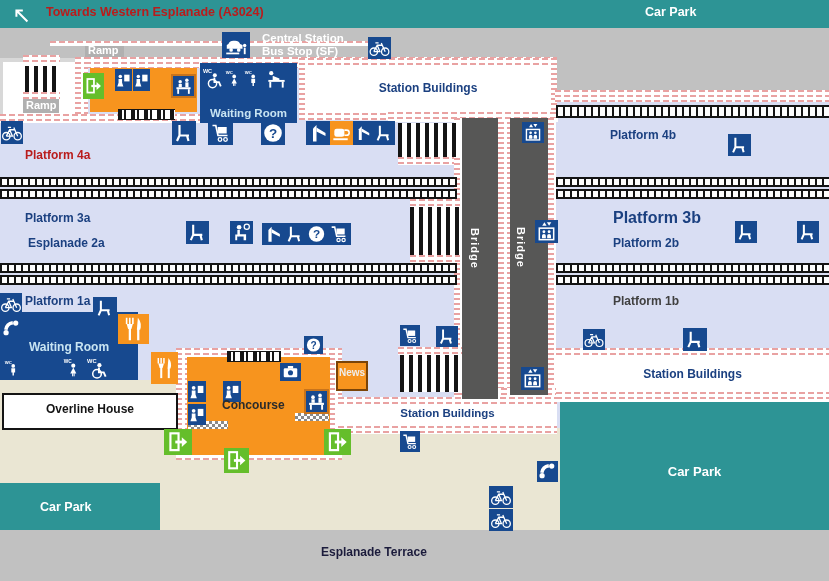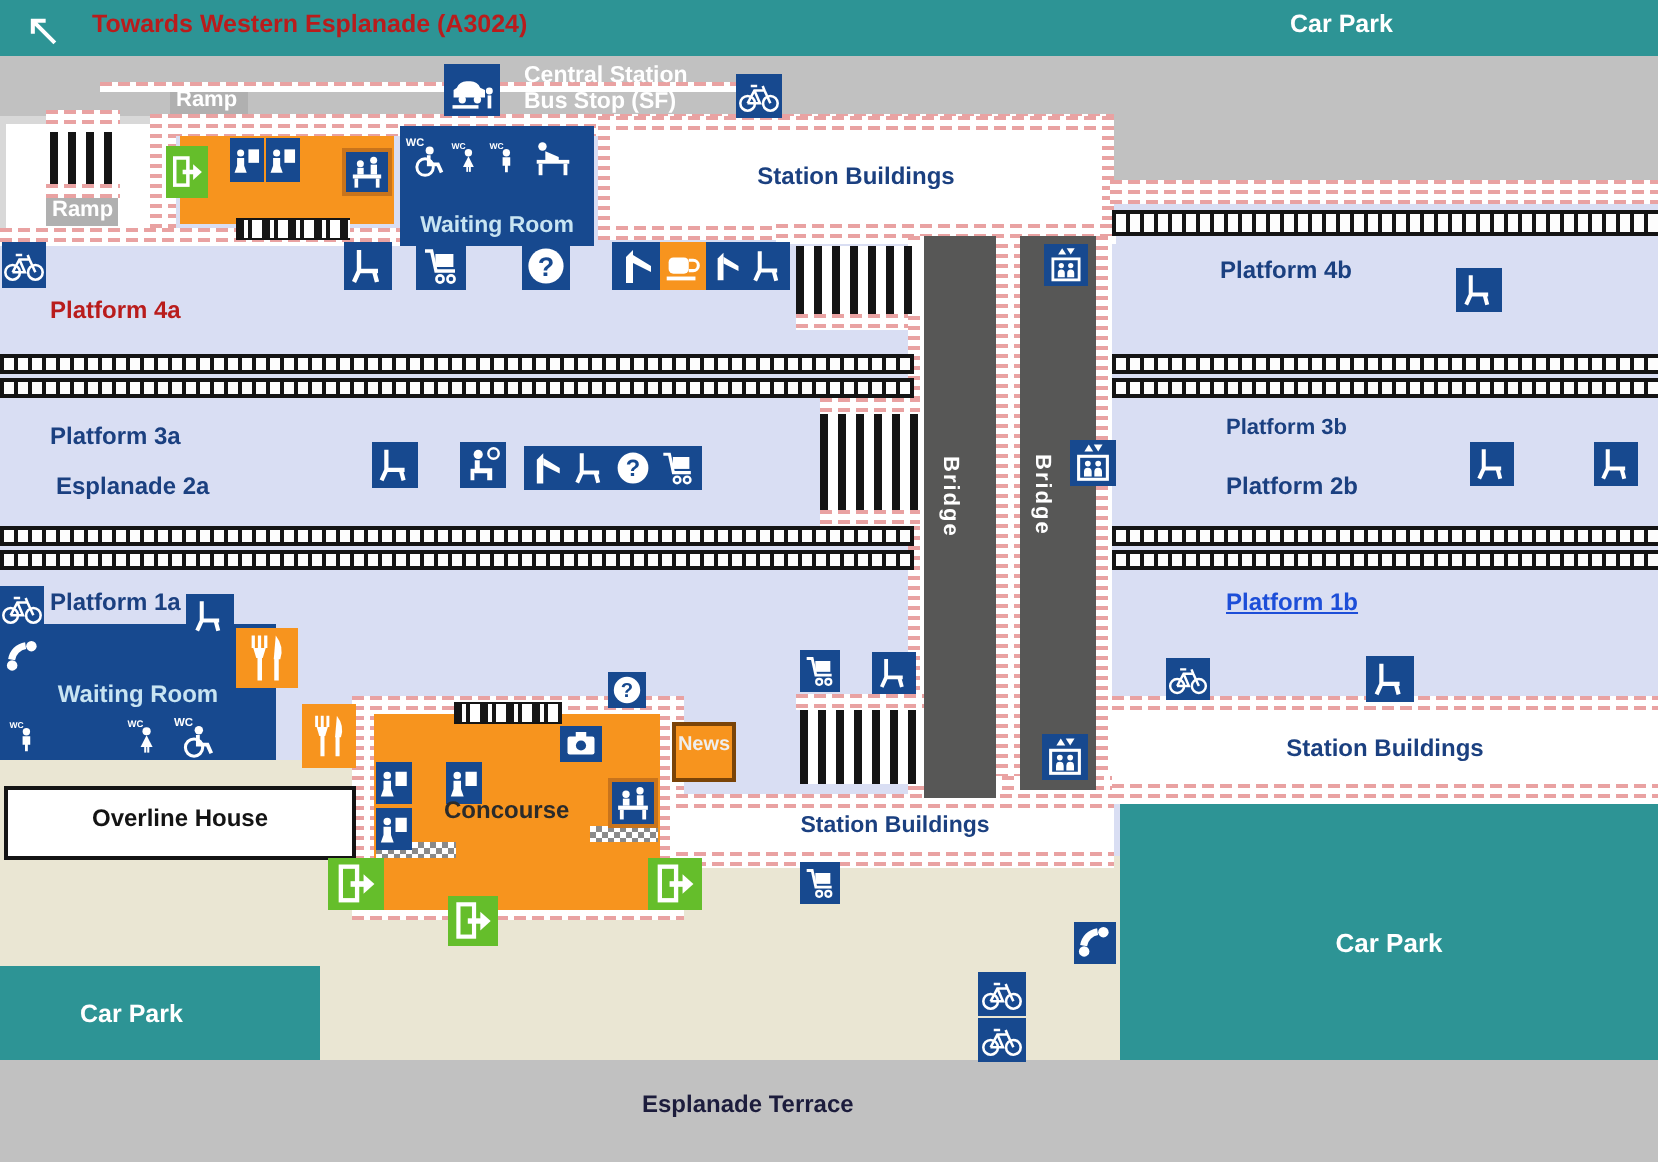--- a/index.html
+++ b/index.html
@@ -500,24 +500,24 @@
     <div class="lbl" style="left: 262px; top: 32px; font-size: 11.5px; color: rgb(255, 255, 255);">Central Station</div>
     <div class="lbl" style="left: 262px; top: 45px; font-size: 11.5px; color: rgb(255, 255, 255);">Bus Stop (SF)</div>
     <div class="lbl" style="left: 88px; top: 45px; font-size: 11px; color: rgb(255, 255, 255);">Ramp</div>
     <div class="lbl" style="left: 26px; top: 100px; font-size: 11px; color: rgb(255, 255, 255);">Ramp</div>
     <div class="lbl center" style="left: 307px; top: 82px; width: 242px; font-size: 12px; color: rgb(27, 64, 128);">Station Buildings</div>
     <div class="lbl center" style="left: 200px; top: 107px; width: 97px; font-size: 11.5px; color: rgb(200, 228, 242);">Waiting Room</div>
     <div class="lbl" style="left: 25px; top: 149px; font-size: 12px; color: #b91c1c;">Platform 4a</div>
     <div class="lbl" style="left: 610px; top: 129px; font-size: 12px; color: rgb(27, 64, 128);">Platform 4b</div>
     <div class="lbl" style="left: 25px; top: 212px; font-size: 12px; color: rgb(27, 64, 128);">Platform 3a</div>
     <div class="lbl" style="left: 28px; top: 237px; font-size: 12px; color: rgb(27, 64, 128);">Esplanade 2a</div>
-    <div class="lbl" style="left: 613px; top: 209px; font-size: 11px; color: rgb(27, 64, 128);">Platform 3b</div>
+    <div class="lbl" style="left: 613px; top: 209px; font-size: 16px; color: rgb(27, 64, 128);">Platform 3b</div>
     <div class="lbl" style="left: 613px; top: 237px; font-size: 12px; color: rgb(27, 64, 128);">Platform 2b</div>
     <div class="lbl" style="left: 25px; top: 295px; font-size: 12px; color: rgb(27, 64, 128);">Platform 1a</div>
-    <div class="lbl" style="left: 613px; top: 295px; font-size: 12px; color: #1d4ed8; text-decoration: underline;">Platform 1b</div>
+    <div class="lbl" style="left: 613px; top: 295px; font-size: 12px; color: #404040;">Platform 1b</div>
     <div class="lbl vert" style="left: 468px; top: 228px; font-size: 11px; color: rgb(255, 255, 255);">Bridge</div>
     <div class="lbl vert" style="left: 514px; top: 227px; font-size: 11px; color: rgb(255, 255, 255);">Bridge</div>
     <div class="lbl center" style="left: 0px; top: 341px; width: 138px; font-size: 12px; color: rgb(200, 228, 242);">Waiting Room</div>
     <div class="lbl center" style="left: 2px; top: 403px; width: 176px; font-size: 12px; color: rgb(20, 20, 20);">Overline House</div>
     <div class="lbl" style="left: 222px; top: 399px; font-size: 12px; color: rgb(43, 43, 43);">Concourse</div>
     <div class="lbl center" style="left: 336px; top: 368px; width: 32px; font-size: 10px; color: rgb(238, 238, 238);">News</div>
     <div class="lbl center" style="left: 338px; top: 407px; width: 219px; font-size: 11.5px; color: rgb(27, 64, 128);">Station Buildings</div>
     <div class="lbl center" style="left: 556px; top: 368px; width: 273px; font-size: 12px; color: rgb(27, 64, 128);">Station Buildings</div>
     <div class="lbl center" style="left: 560px; top: 465px; width: 269px; font-size: 13px; color: rgb(255, 255, 255);">Car Park</div>
     <div class="lbl" style="left: 40px; top: 501px; font-size: 12.5px; color: rgb(255, 255, 255);">Car Park</div>

